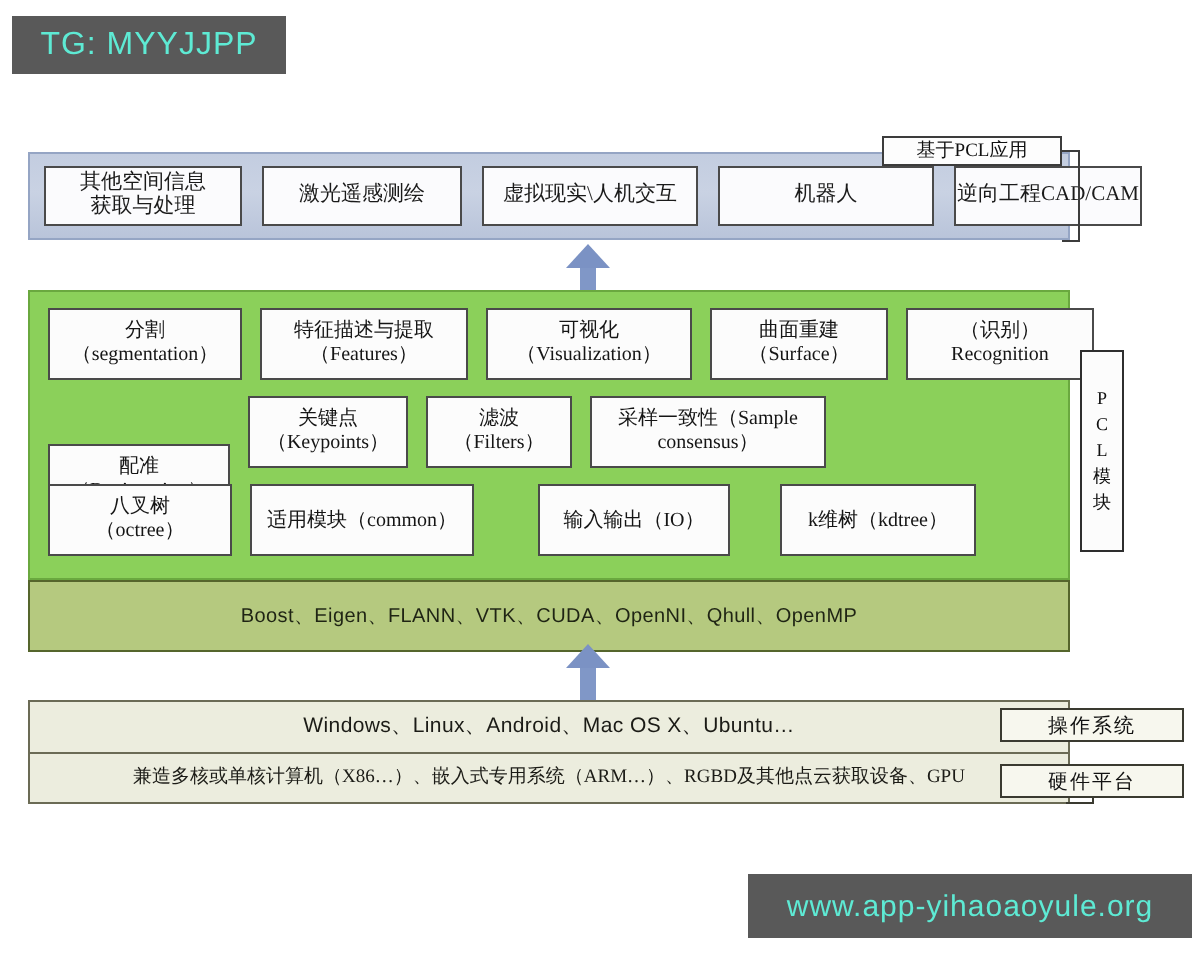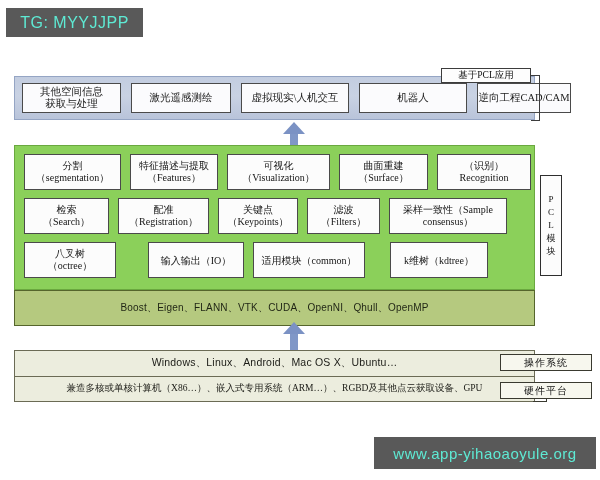--- a/index.html
+++ b/index.html
@@ -168,27 +168,27 @@
     font-size: 10px;
     color: #151515;
     line-height: 1.25;
     text-align: center;
     flex: 0 0 auto;
     padding: 0 2px;
   }
   .pcl-box.single { line-height: 1.1; }
   
   #m-0 { width: 97px; }
-  #m-1 { width: 88px; }
+  #m-1 { width: 104px; }
   #m-2 { width: 103px; }
   #m-3 { width: 89px; }
   #m-4 { width: 94px; }
   
   #m-5 { width: 85px; }
-  #m-6 { width: 91px; }
+  #m-6 { width: 91px; margin-top: 24px; }
   #m-7 { width: 80px; }
   #m-8 { width: 73px; }
   #m-9 { width: 118px; }
   
   #m-10 { width: 92px; }
   #m-11 { width: 112px; }
   #m-12 { width: 96px; margin-left: 23px; }
   #m-13 { width: 98px; margin-left: 16px; }
 
   
@@ -342,24 +342,20 @@
         <span>曲面重建</span>
         <span>（Surface）</span>
       </div>
       <div class="pcl-box" id="m-4">
         <span>（识别）</span>
         <span>Recognition</span>
       </div>
     </div>
 
     <div class="pcl-row">
-      <div class="pcl-box" id="m-5">
-        <span>检索</span>
-        <span>（Search）</span>
-      </div>
       <div class="pcl-box" id="m-6">
         <span>配准</span>
         <span>（Registration）</span>
       </div>
       <div class="pcl-box" id="m-7">
         <span>关键点</span>
         <span>（Keypoints）</span>
       </div>
       <div class="pcl-box" id="m-8">
         <span>滤波</span>
@@ -369,25 +365,25 @@
         <span>采样一致性（Sample</span>
         <span>consensus）</span>
       </div>
     </div>
 
     <div class="pcl-row">
       <div class="pcl-box" id="m-10">
         <span>八叉树</span>
         <span>（octree）</span>
       </div>
+      <div class="pcl-box single" id="m-11">
+        <span>适用模块（common）</span>
+      </div>
       <div class="pcl-box single" id="m-12">
         <span>输入输出（IO）</span>
-      </div>
-      <div class="pcl-box single" id="m-11">
-        <span>适用模块（common）</span>
       </div>
       <div class="pcl-box single" id="m-13">
         <span>k维树（kdtree）</span>
       </div>
     </div>
 
   </div>
 
   <div id="dep-band">Boost、Eigen、FLANN、VTK、CUDA、OpenNI、Qhull、OpenMP</div>
 

